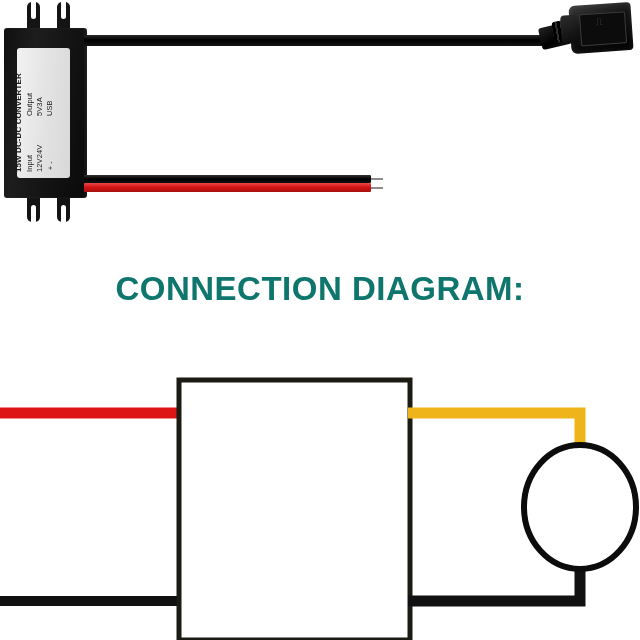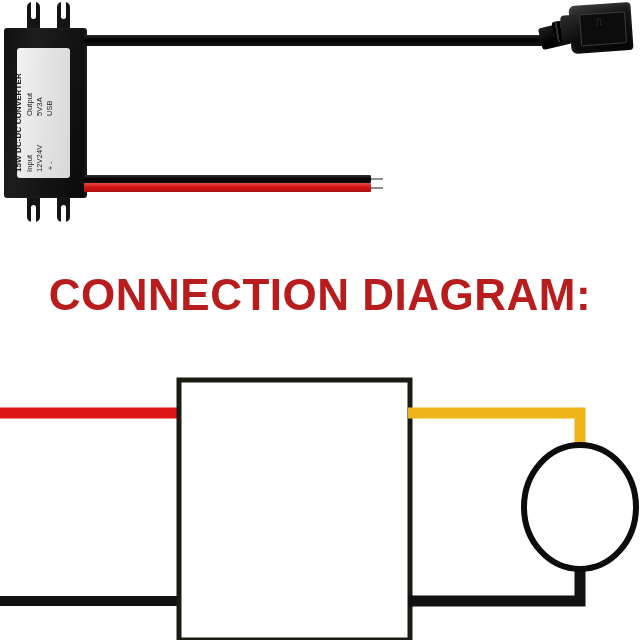--- a/index.html
+++ b/index.html
@@ -192,23 +192,23 @@
 
   
   #connection-heading {
     position: absolute;
     left: 0;
     top: 270px;
     width: 640px;
     text-align: center;
     font-family: "Liberation Sans", sans-serif;
     font-weight: bold;
-    font-size: 44px;
+    font-size: 33px;
     letter-spacing: 0.5px;
-    color: #b91c1c;
+    color: #0f766e;
   }
 
   
   #schematic {
     position: absolute;
     left: 0;
     top: 350px;
     width: 640px;
     height: 290px;
   }

